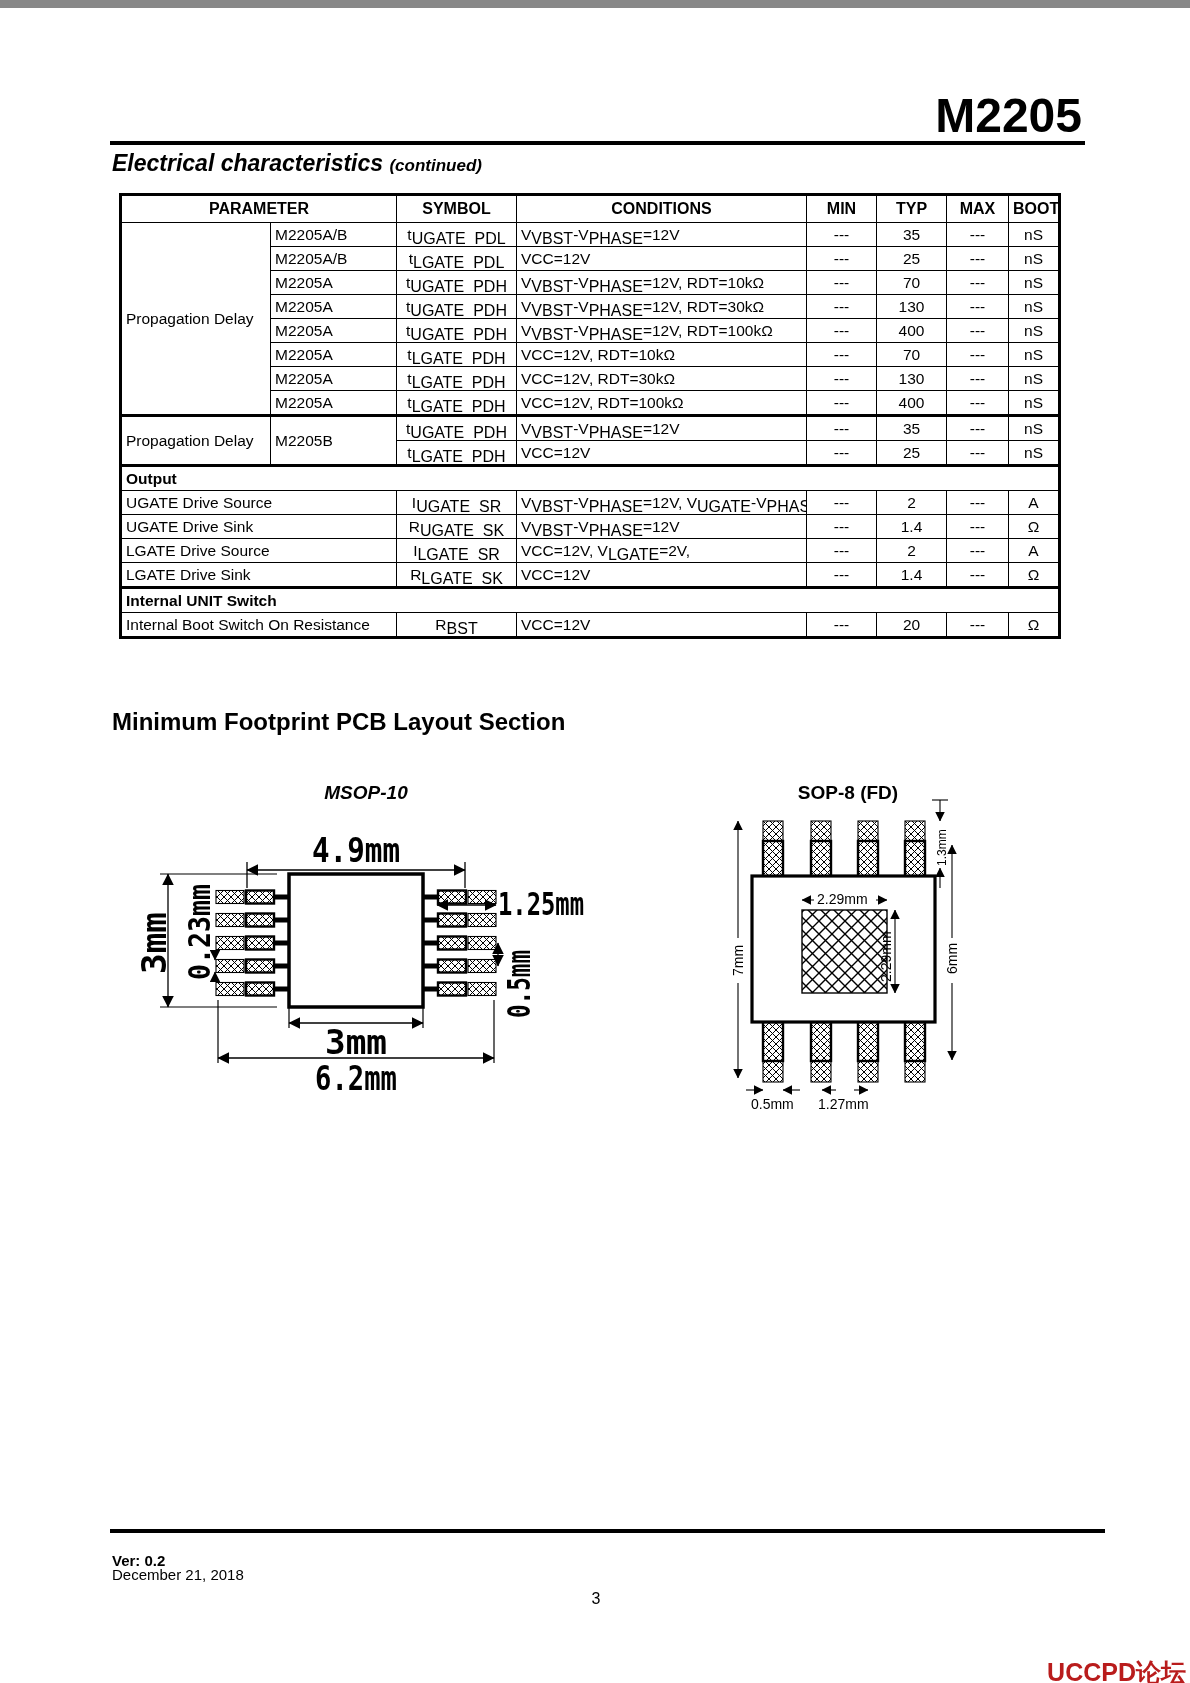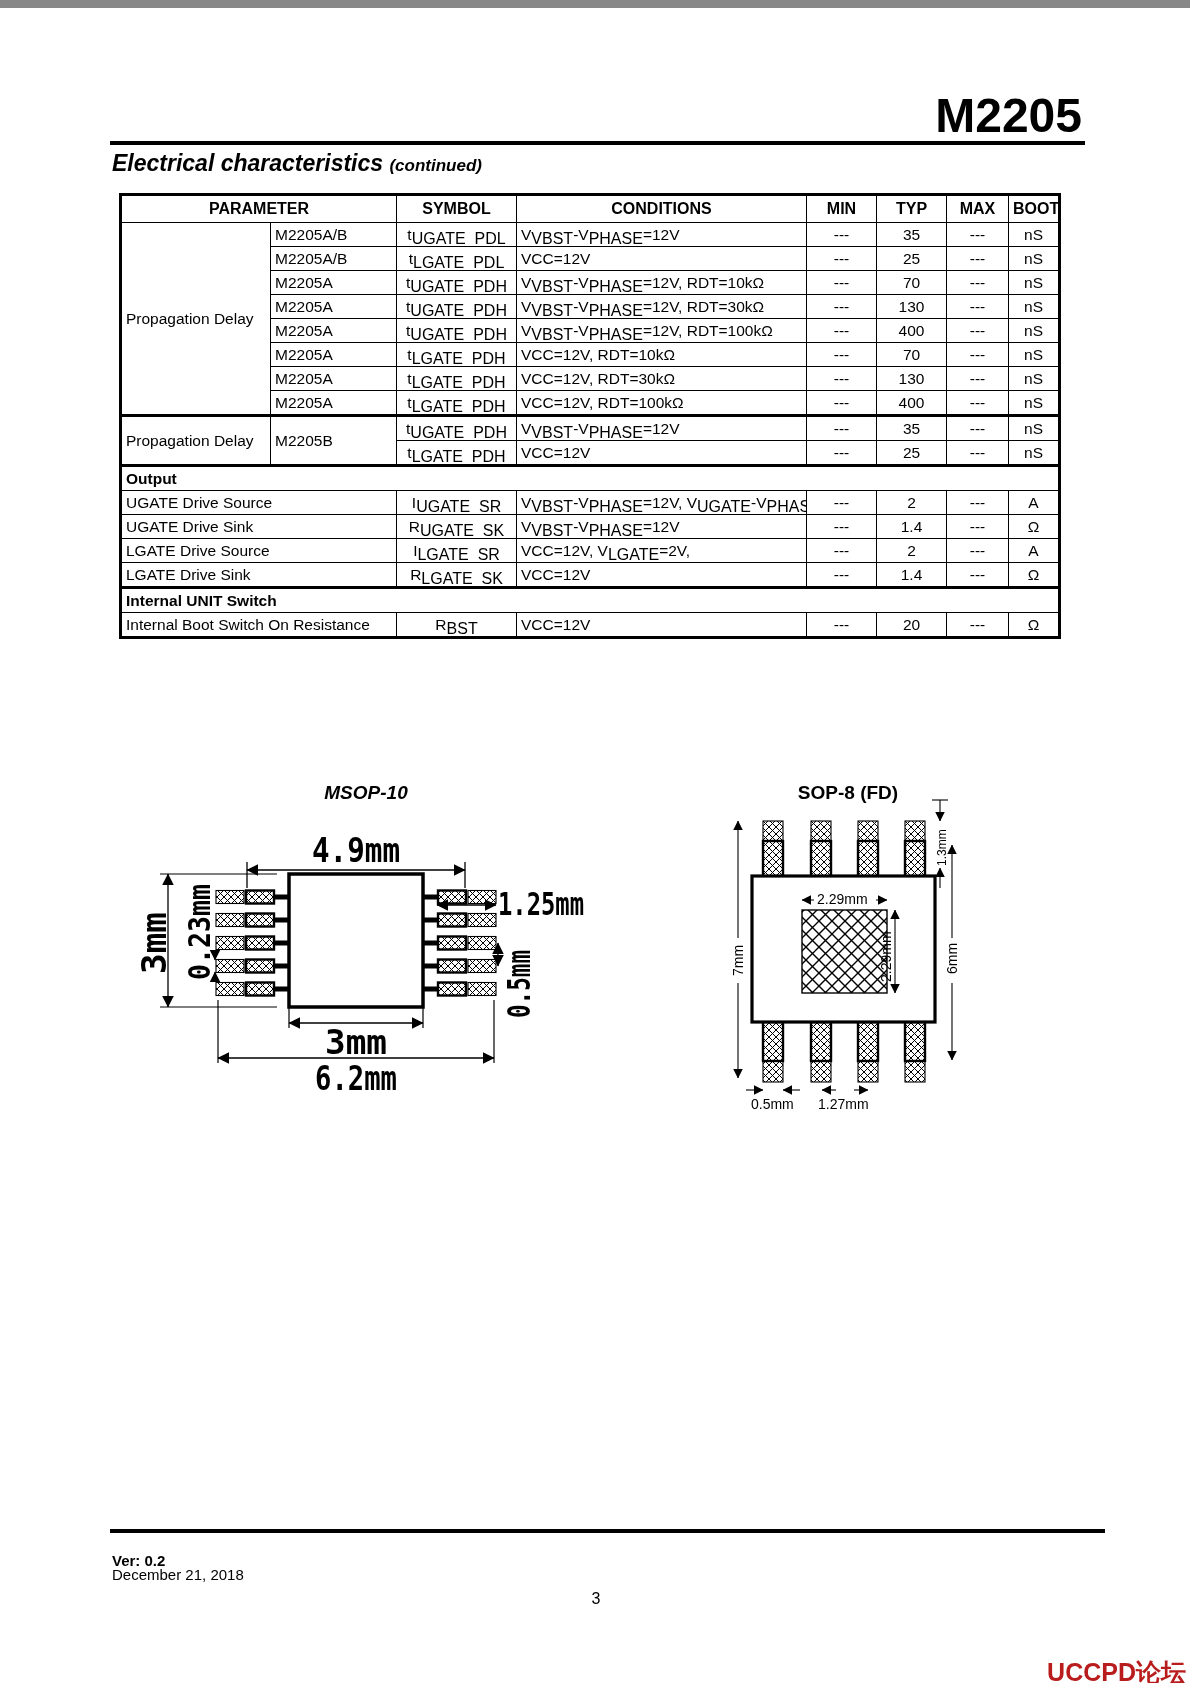--- a/index.html
+++ b/index.html
@@ -222,20 +222,21 @@
           <td class="c">R<sub>BST</sub></td>
           <td>VCC=12V</td>
           <td class="c">---</td>
           <td class="c">20</td>
           <td class="c">---</td>
           <td class="c">Ω</td>
         </tr>
       </tbody>
   </table>
 
+  <div class="abs fp-heading">Minimum Footprint PCB Layout Section</div>
 
   <div class="abs pkg-title" style="left:276px; top:774px;font-style:italic;">MSOP-10</div>
   <div class="abs pkg-title" style="left:758px; top:774px;">SOP-8 (FD)</div>
 
   <svg class="abs" style="left:140px; top:770px;" width="450" height="320" viewBox="0 0 450 320">
     <defs>
       <pattern id="hatch" width="7" height="7" patternUnits="userSpaceOnUse">
         <path d="M0,7 L7,0 M0,0 L7,7" stroke="#000" stroke-width="1" fill="none"></path>
       </pattern>
       <pattern id="hatch2" width="13" height="13" patternUnits="userSpaceOnUse">

